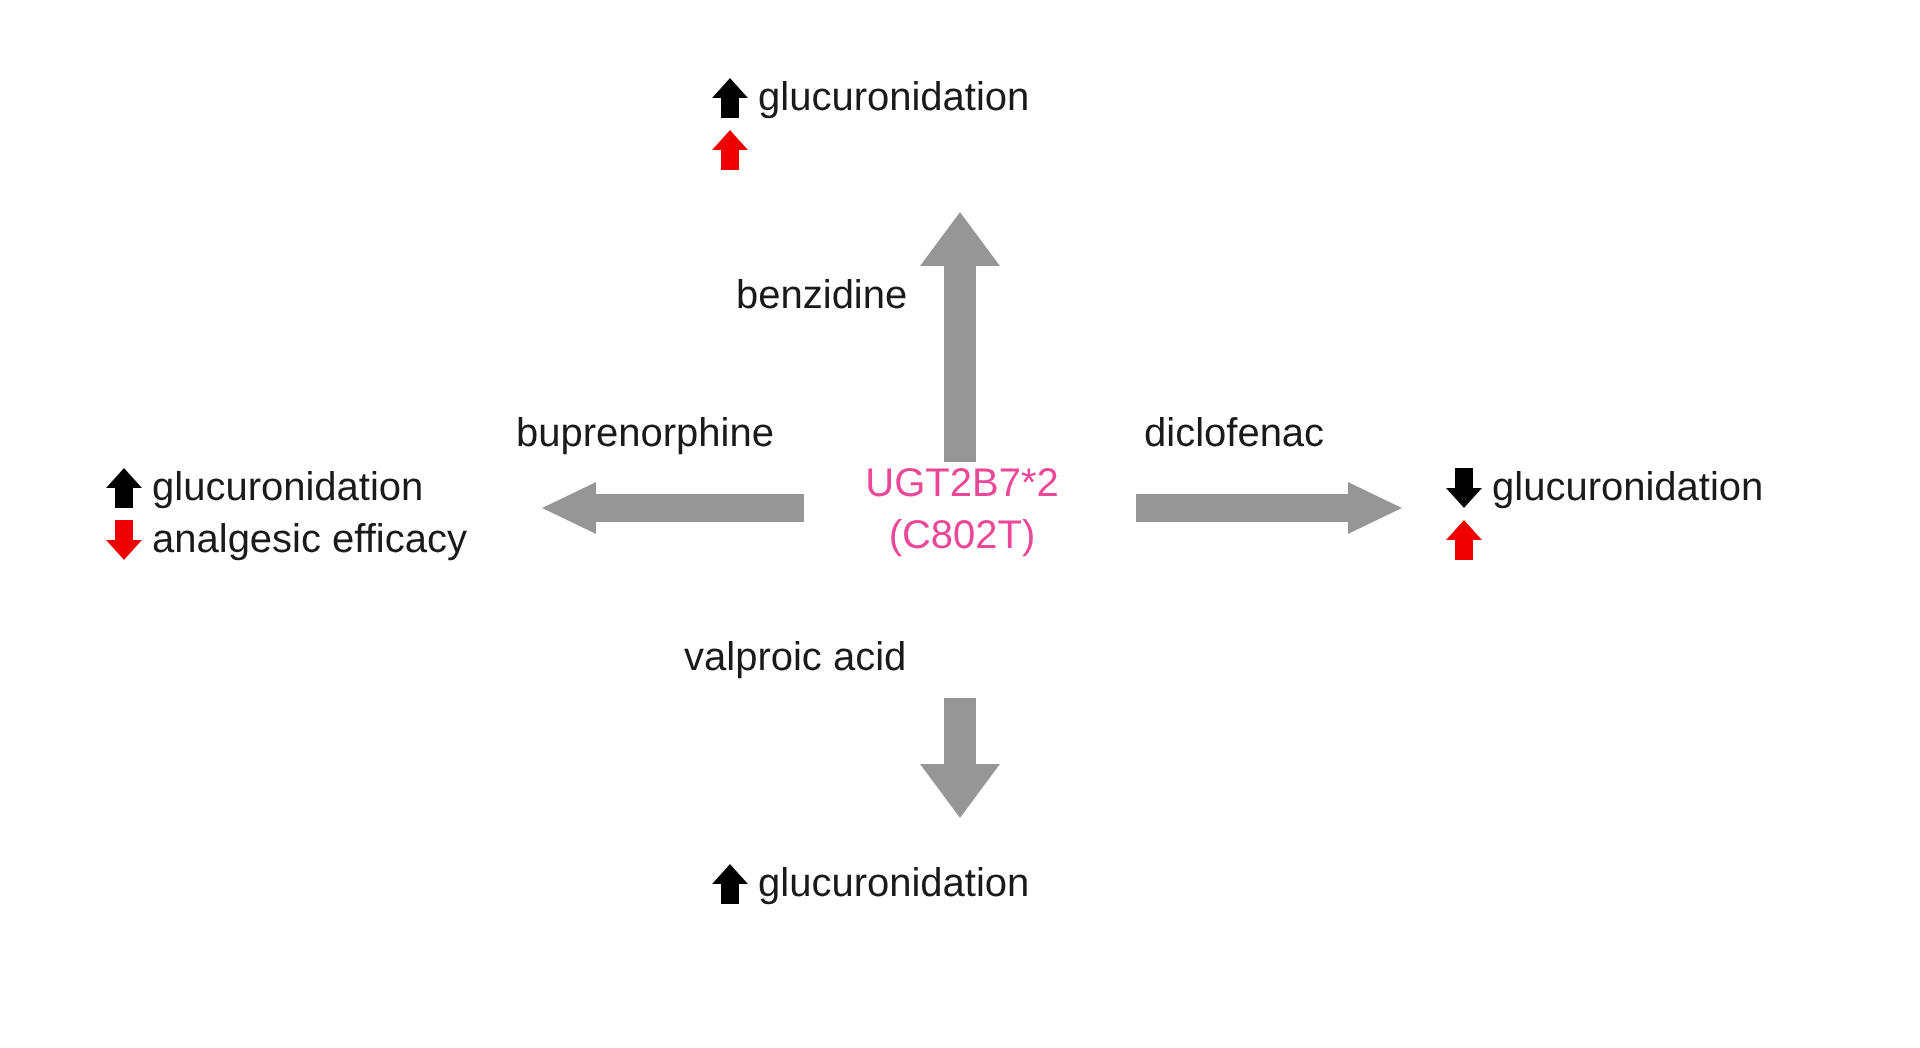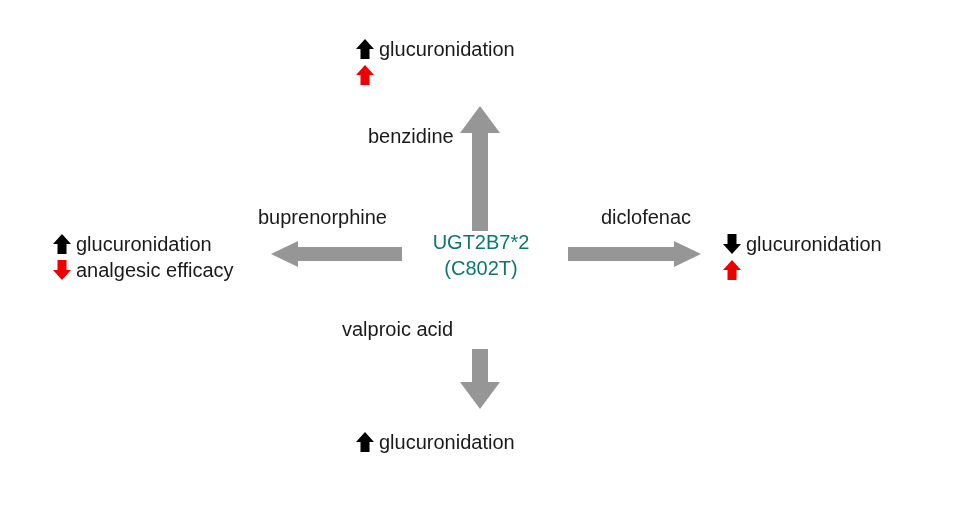--- a/index.html
+++ b/index.html
@@ -18,42 +18,42 @@
 
   
   .center-node {
     position: absolute;
     left: 405px;
     top: 229px;
     width: 152px;
     text-align: center;
     font-size: 20px;
     line-height: 26px;
-    color: #0f766e;
+    color: #ec4899;
   }
   .center-node .line { display: block; white-space: nowrap; }
 
   
   #arrow-layer {
     position: absolute;
     left: 0; top: 0;
     width: 960px; height: 524px;
   }
 
   
   .edge-label {
     position: absolute;
     font-size: 20px;
     line-height: 24px;
     color: #1a1a1a;
     white-space: nowrap;
   }
-  .edge-label.top    { left: 368px; top: 124px; }
+  .edge-label.top    { left: 368px; top: 136px; }
   .edge-label.left   { left: 258px; top: 205px; }
-  .edge-label.right  { left: 572px; top: 205px; margin-left: 29px; }
+  .edge-label.right  { left: 572px; top: 205px; }
   .edge-label.bottom { left: 342px; top: 317px; }
 
   
   .outcome {
     position: absolute;
     font-size: 20px;
     line-height: 26px;
     color: #1a1a1a;
     white-space: nowrap;
   }

